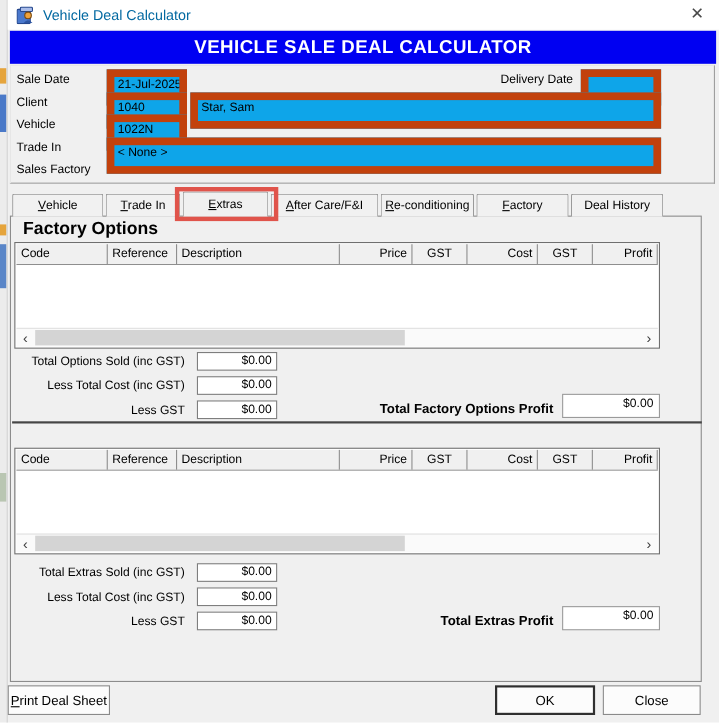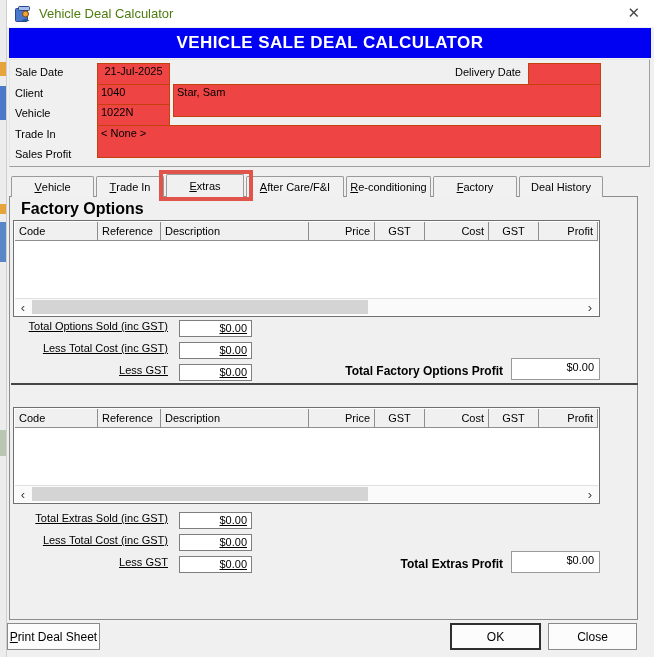--- a/index.html
+++ b/index.html
@@ -5,31 +5,31 @@
   * { box-sizing: border-box; }
   body { margin:0; background:#fff; font-family:"Liberation Sans", sans-serif; font-size:11px; color:#000; }
   .screen { position:relative; width:654px; height:657px; overflow:hidden; background:#fff; }
 
   .left-strip { position:absolute; left:0; top:0; width:6px; height:657px; background:#ececec; }
   .frag { position:absolute; left:0; width:6px; }
 
   .window { position:absolute; left:6px; top:0; width:648px; height:657px; background:#F0F0F0; border-left:1px solid #cfcfcf; }
 
   .titlebar { position:absolute; left:0; top:0; width:100%; height:27px; background:#ffffff; display:flex; align-items:center; padding:0 8px; }
-  .title-text { color:#4d7c0f; font-size:13px; margin-left:7px; }
+  .title-text { color:#0369a1; font-size:13px; margin-left:7px; }
   .close-btn { position:absolute; right:14px; top:5px; font-size:15px; color:#4a4a4a; line-height:16px; cursor:default; }
 
   .banner { position:absolute; left:2px; top:28px; width:642px; height:30px; background:#0000F2; color:#fff;
             font-weight:bold; font-size:17px; display:flex; align-items:center; justify-content:center; letter-spacing:.4px; }
 
   .form-panel { position:absolute; left:2px; top:59px; width:641px; height:108px;
                 border:1px solid #e6e6e6; border-right-color:#9f9f9f; border-bottom-color:#9f9f9f; }
 
   .flabel { position:absolute; height:16px; line-height:16px; }
-  .field { position:absolute; background:#ef4444; border:1px solid #c2410c; height:33px; line-height:15px; padding:0 3px; overflow:hidden; white-space:nowrap; }
+  .field { position:absolute; background:#0ea5e9; border:7px solid #c2410c; height:33px; line-height:15px; padding:0 3px; overflow:hidden; white-space:nowrap; }
   .field.center { text-align:center; }
 
   .tabstrip { position:absolute; left:4px; top:175px; height:22px; display:flex; align-items:flex-end; z-index:2; }
   .tab { height:21px; background:#F1F1F1; border:1px solid #9a9a9a; border-bottom:none; border-radius:2px 2px 0 0;
          display:flex; align-items:center; justify-content:center; margin-right:2px; }
   .tab.active { height:23px; background:#F0F0F0; }
   .tab:nth-child(1){width:83px} .tab:nth-child(2){width:68px} .tab:nth-child(3){width:78px}
   .tab:nth-child(4){width:98px} .tab:nth-child(5){width:85px} .tab:nth-child(6){width:84px} .tab:nth-child(7){width:84px}
 
   .red-box { position:absolute; left:152px; top:170px; width:94px; height:31px; border:4px solid #E0544B; z-index:6; }
@@ -44,21 +44,21 @@
   .gcell.align-left{justify-content:flex-start} .gcell.align-center{justify-content:center} .gcell.align-right{justify-content:flex-end}
   .gcell:nth-child(1){width:83px} .gcell:nth-child(2){width:63px} .gcell:nth-child(3){width:148px}
   .gcell:nth-child(4){width:66px} .gcell:nth-child(5){width:50px} .gcell:nth-child(6){width:64px}
   .gcell:nth-child(7){width:50px} .gcell:nth-child(8){flex:1}
   .grid-body { flex:1; background:#fff; }
   .hscroll { position:relative; height:17px; background:#FAFAFA; border-top:1px solid #e0e0e0; display:flex; justify-content:space-between; align-items:center; }
   .sb-arrow { width:16px; text-align:center; color:#404040; font-size:13px; line-height:15px; }
   .sb-thumb { position:absolute; left:17px; top:1px; height:14px; width:336px; background:#D4D4D4; }
 
   .totals { position:absolute; left:14px; width:231px; display:flex; flex-direction:column; gap:5px; z-index:3; }
-  .trow { display:flex; align-items:flex-start; height:17px;text-decoration:underline; }
+  .trow { display:flex; align-items:center; height:17px; }
   .tlabel { flex:1; text-align:right; padding-right:11px; white-space:nowrap; }
   .tbox { width:73px; height:17px; background:#fff; border:1px solid #7e7e7e; text-align:right; padding:1px 4px 0 0; }
 
   .profit-label { position:absolute; font-weight:bold; font-size:12px; text-align:right; width:204px; z-index:3; }
   .profit-box { position:absolute; left:504px; width:89px; height:22px; background:#fff; border:1px solid #9a9a9a;
                 text-align:right; padding:2px 5px 0 0; z-index:3; }
 
   .divider { position:absolute; left:4px; top:383px; width:627px; height:2px; background:#454545; z-index:3; }
 
   .btn { position:absolute; top:623px; height:27px; background:#FCFCFC; border:1px solid #8a8a8a;
@@ -103,21 +103,21 @@
     <div class="flabel" style="left:8px;top:85px">Client</div>
     <div class="field" style="left:90px;top:84px;width:73px">1040</div>
     <div class="field" style="left:166px;top:84px;width:428px">Star, Sam</div>
 
     <div class="flabel" style="left:8px;top:105px">Vehicle</div>
     <div class="field" style="left:90px;top:104px;width:73px">1022N</div>
 
     <div class="flabel" style="left:8px;top:126px">Trade In</div>
     <div class="field" style="left:90px;top:125px;width:504px">&lt; None &gt;</div>
 
-    <div class="flabel" style="left:8px;top:146px">Sales Profit</div>
+    <div class="flabel" style="left:8px;top:146px">Sales Factory</div>
 
     <div class="tabstrip" id="tabstrip">
         <div class="tab"><u>V</u>ehicle</div>
         <div class="tab"><u>T</u>rade In</div>
         <div class="tab active"><u>E</u>xtras</div>
         <div class="tab"><u>A</u>fter Care/F&amp;I</div>
         <div class="tab"><u>R</u>e-conditioning</div>
         <div class="tab"><u>F</u>actory</div>
         <div class="tab">Deal History</div>
       </div>

